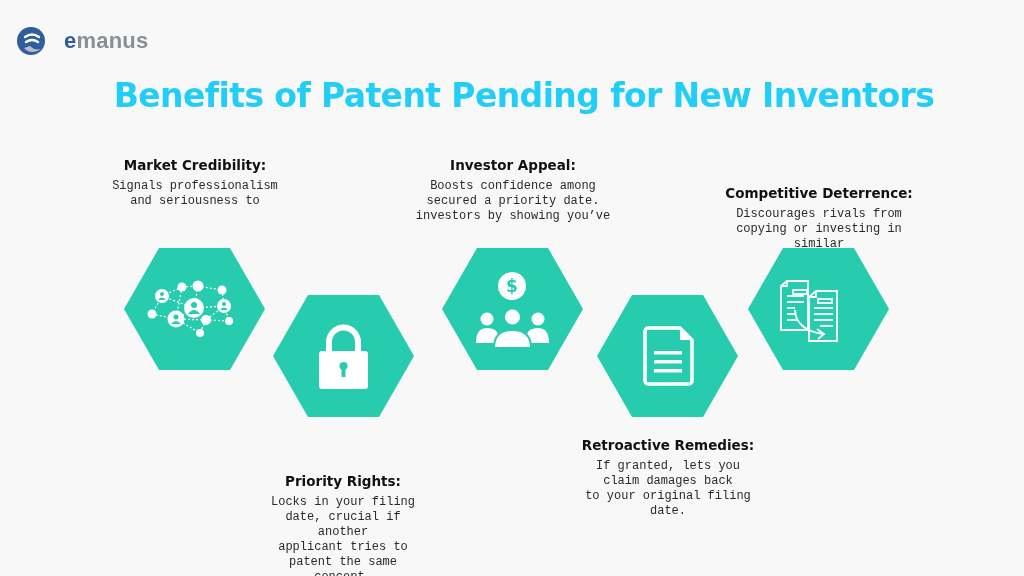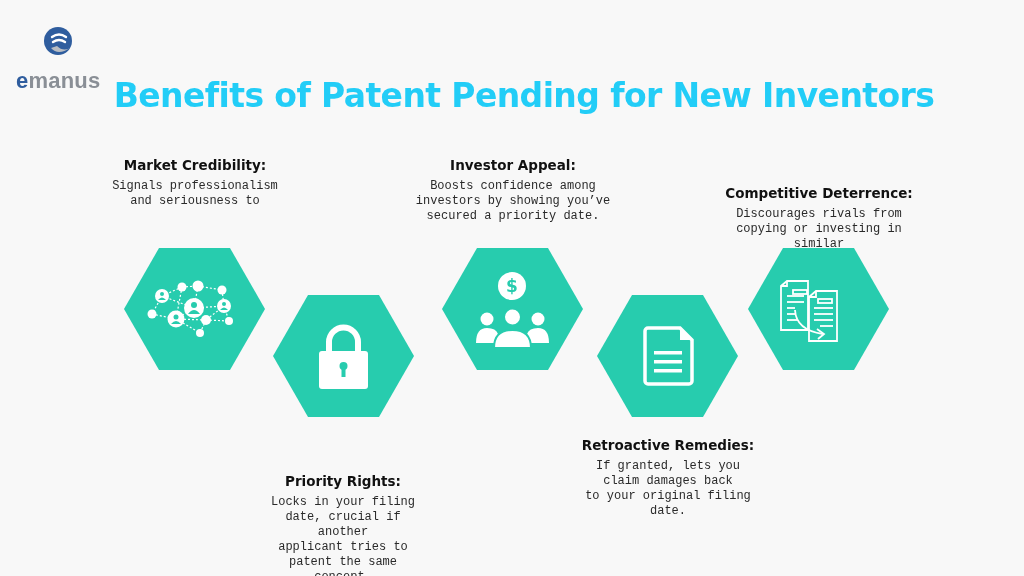--- a/index.html
+++ b/index.html
@@ -1,21 +1,21 @@
 <!DOCTYPE html>
 <html><head>
 <meta charset="utf-8">
 <style>
   html, body { margin:0; padding:0; }
   body {
     width:1024px; height:576px; overflow:hidden; position:relative;
     background:#f8f8f8;
     font-family:"DejaVu Sans", sans-serif;
   }
-  .logo { position:absolute; left:16px; top:26px; display:flex; align-items:center; gap:12px;flex-direction:column; }
+  .logo { position:absolute; left:16px; top:26px; display:flex; align-items:center; gap:18px; }
   .logo-text { font-family:"Liberation Sans", sans-serif; font-weight:bold; font-size:22px; color:#8a8f96; letter-spacing:0.2px; }
   .logo-text .e { color:#2f5d9e; }
   .title {
     position:absolute; left:12px; width:1024px; top:76px; text-align:center;
     font-family:"DejaVu Sans", sans-serif; font-weight:bold; font-size:33px;
     color:#22cdf7; letter-spacing:-0.6px;
   }
   .block { position:absolute; text-align:center; color:#222; }
   .block .h { font-family:"DejaVu Sans", sans-serif; font-weight:bold; font-size:13.5px; color:#111; margin-bottom:6px; }
   .block .d { font-family:Liberation Mono, monospace; font-size:12px; line-height:15px; color:#2a2a2a; }
@@ -44,22 +44,22 @@
   <div class="d">
     <div>Signals professionalism</div>
       <div>and seriousness to</div>
   </div>
 </div>
 
 <div class="block" style="left:413px; top:157px; width:200px;">
   <div class="h">Investor Appeal:</div>
   <div class="d">
     <div>Boosts confidence among</div>
+      <div>secured a priority date.</div>
       <div>investors by showing you’ve</div>
-      <div>secured a priority date.</div>
   </div>
 </div>
 
 <div class="block" style="left:709px; top:157px; width:220px;margin-top:28px;">
   <div class="h">Competitive Deterrence:</div>
   <div class="d">
     <div>Discourages rivals from</div>
       <div>copying or investing in similar</div>
       <div>ideas.</div>
   </div>

